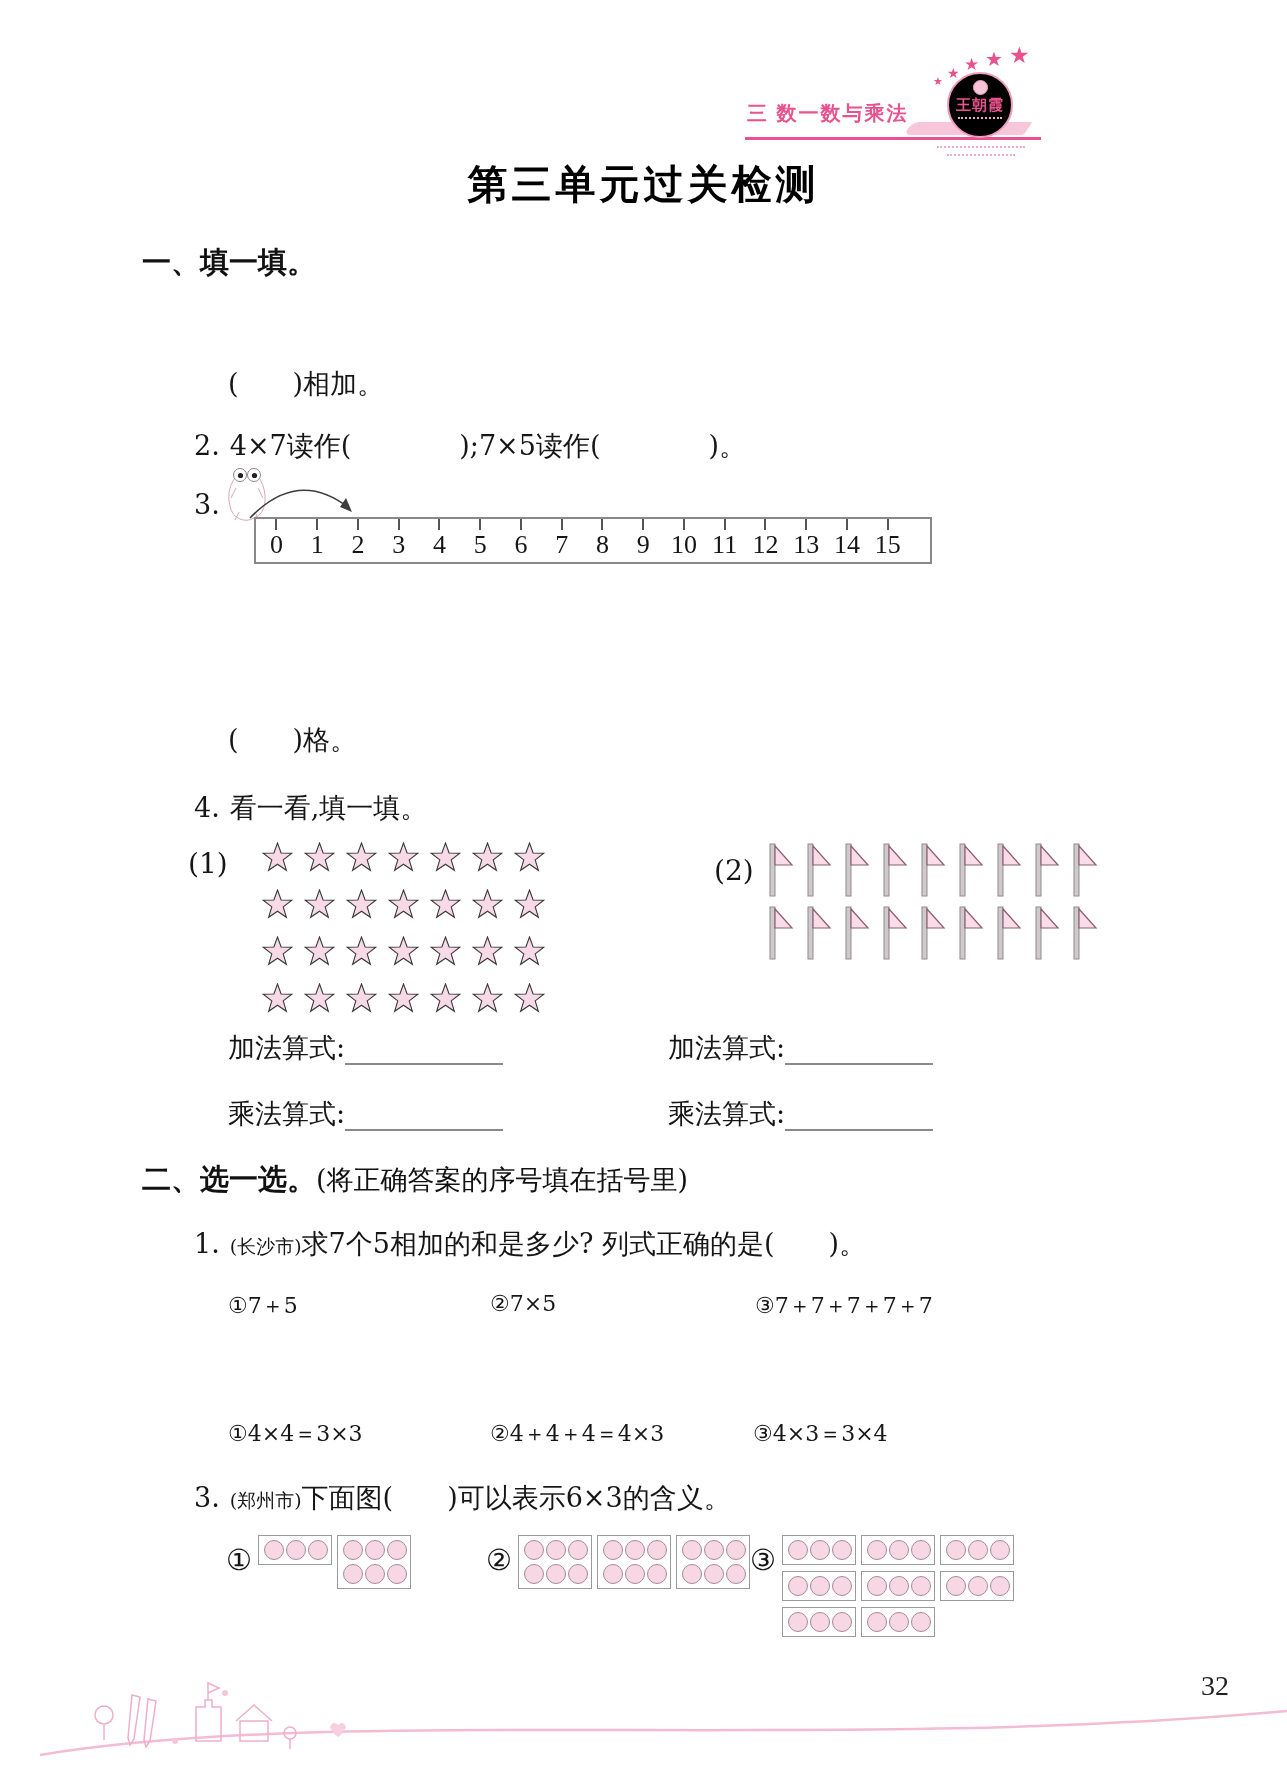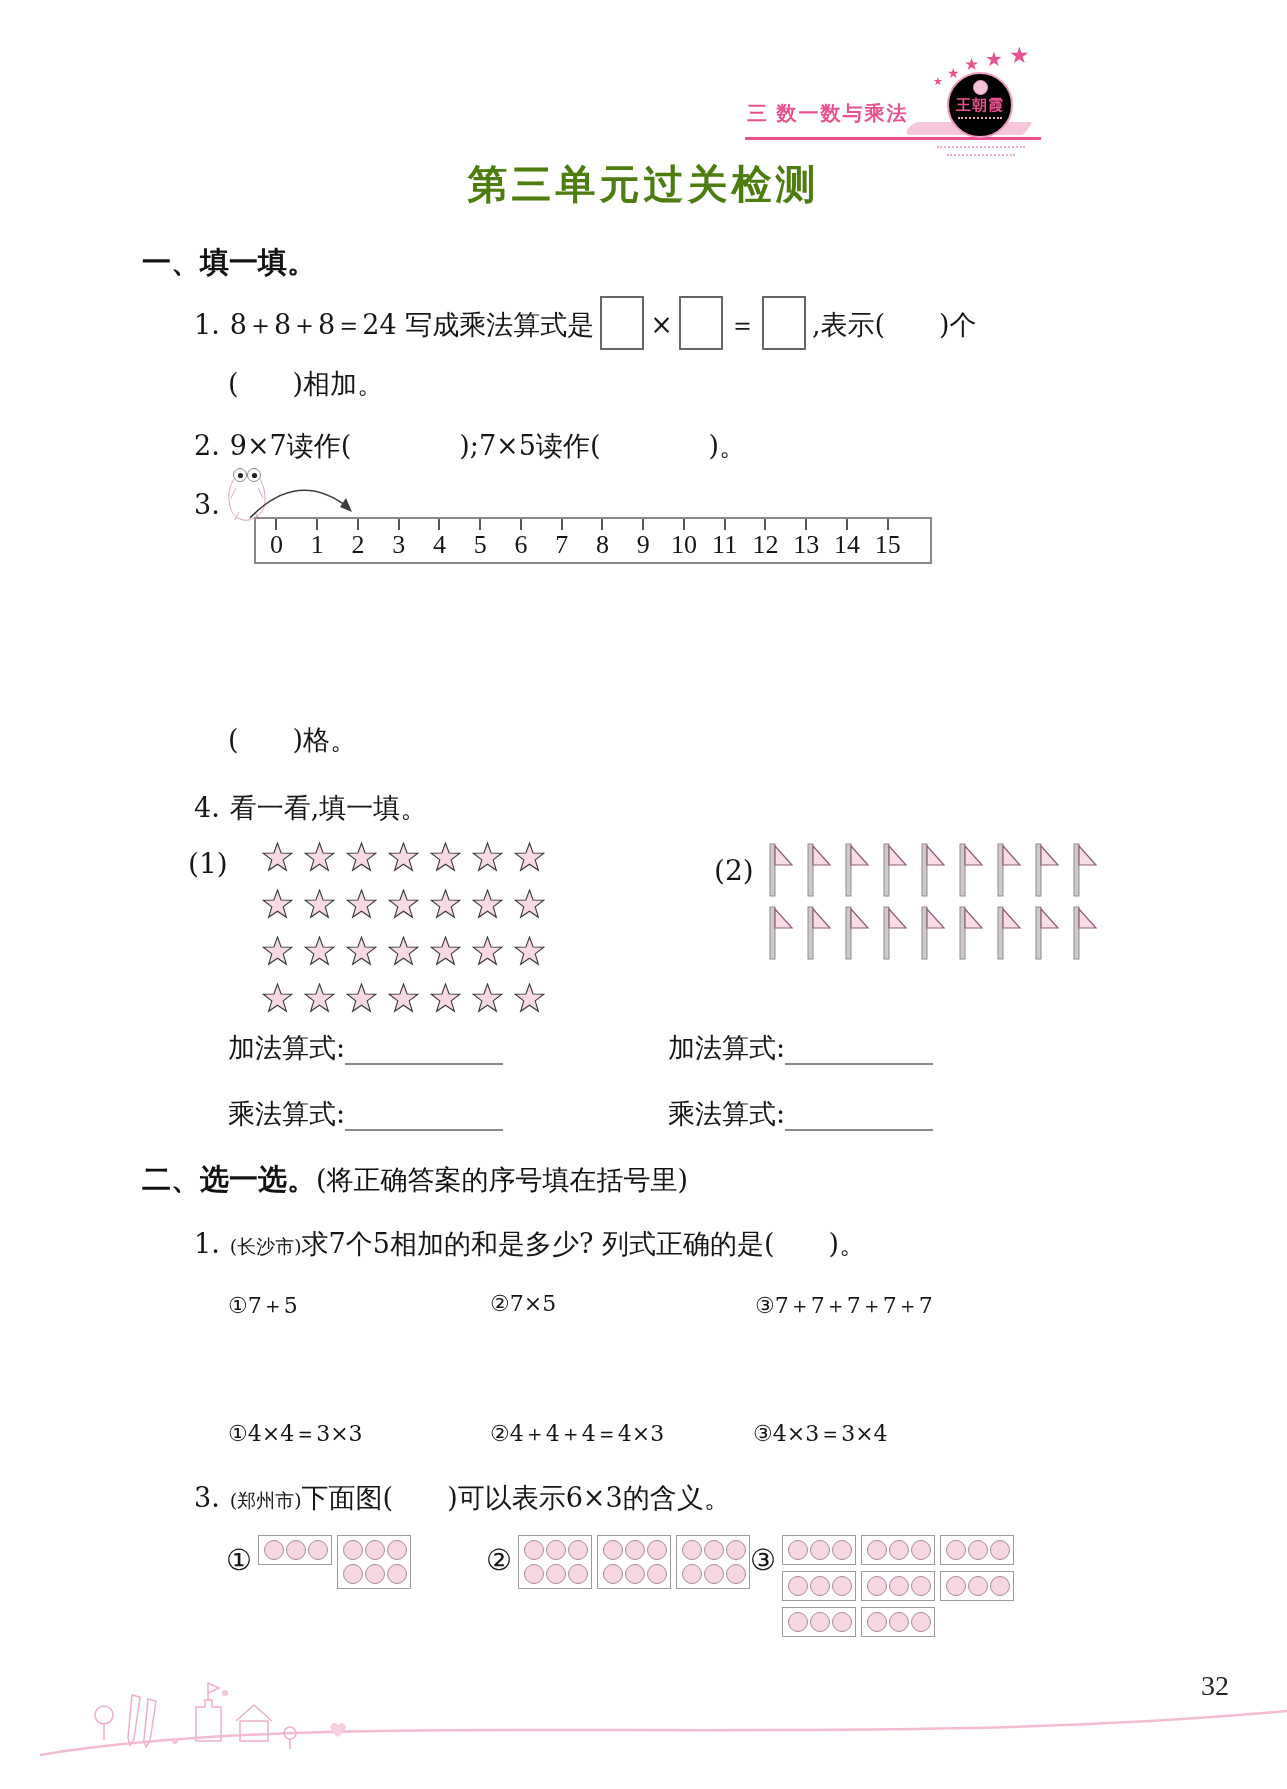--- a/index.html
+++ b/index.html
@@ -15,21 +15,21 @@
   .stamp{top:46px;left:931px;width:102px;height:118px;}
   .stamp-star{position:absolute;color:#e8538f;line-height:1;}
   .stamp-circle{position:absolute;top:26px;left:16px;width:66px;height:66px;border:2px solid #f09cc0;
                 border-radius:50%;text-align:center;box-sizing:border-box;background:#000000;}
   .stamp-face{width:13px;height:13px;border-radius:50%;background:#f6c3d8;border:1px solid #ef9ec2;margin:6px auto 1px;}
   .stamp-name{font-size:15px;font-weight:bold;color:#e8538f;letter-spacing:1px;}
   .stamp-dots{width:44px;margin:2px auto 0;border-top:2px dotted #f0aac9;}
   .stamp-sq{position:absolute;border-top:2px dotted #f0aac9;height:0;}
   
   .title{top:157px;left:0;width:100%;text-align:center;font-family:"Liberation Sans","DejaVu Sans",sans-serif;
-         font-weight:bold;font-size:40px;letter-spacing:4px;color:#4d7c0f;}
+         font-weight:bold;font-size:40px;letter-spacing:4px;color:#000000;}
   .h2{font-family:"Liberation Sans","DejaVu Sans",sans-serif;font-weight:bold;font-size:29px;color:#111;}
   .h-fill{top:243px;left:142px;}
   .h-choice{top:1160px;left:142px;white-space:nowrap;}
   .h-note{font-family:"DejaVu Serif",serif;font-weight:normal;font-size:27px;}
   
   .qt{font-size:27px;white-space:nowrap;}
   .qnum{margin-right:10px;}
   .ansbox{display:inline-block;width:40px;height:50px;border:2px solid #666;background:#fff;
           vertical-align:-16px;margin:0 6px;}
   .city{font-size:19px;}
@@ -80,27 +80,24 @@
       <div class="stamp-dots"></div>
     </div>
     <div class="stamp-sq" style="top:100px;left:6px;width:88px;"></div>
     <div class="stamp-sq" style="top:108px;left:16px;width:68px;"></div>
   </div>
 
   <div class="abs title">第三单元过关检测</div>
 
   <div class="abs h2 h-fill">一、填一填。</div>
 
-  <div class="abs qt" style="top:296px;left:194px;">
-    <span class="qnum">1.</span><span>8＋8＋8＝24 写成乘法算式是</span><span class="ansbox"></span><span>×</span><span class="ansbox"></span><span>＝</span><span class="ansbox"></span><span>,表示(　　)个</span>
-  </div>
   <div class="abs qt" style="top:366px;left:228px;">(　　)相加。</div>
 
   <div class="abs qt" style="top:428px;left:194px;">
-    <span class="qnum">2.</span><span>9×7读作(　　　　);7×5读作(　　　　)。</span>
+    <span class="qnum">2.</span><span>4×7读作(　　　　);7×5读作(　　　　)。</span>
   </div>
 
   <div class="abs qt" style="top:489px;left:194px;">3.</div>
   <div class="abs frog">
     <svg width="46" height="56" viewBox="0 0 46 56">
       <g fill="none" stroke="#d9a8ba" stroke-width="1">
         <path d="M10 13 Q2 26 6 40 Q8 50 16 53 Q23 56 30 52 Q40 48 41 36 Q42 24 36 13"></path>
         <path d="M12 22 L7 32 M34 22 L39 32 M15 46 L11 54 M31 46 L35 54"></path>
       </g>
       <circle cx="16" cy="9" r="6.5" fill="#fff" stroke="#8f8589" stroke-width="1"></circle>

